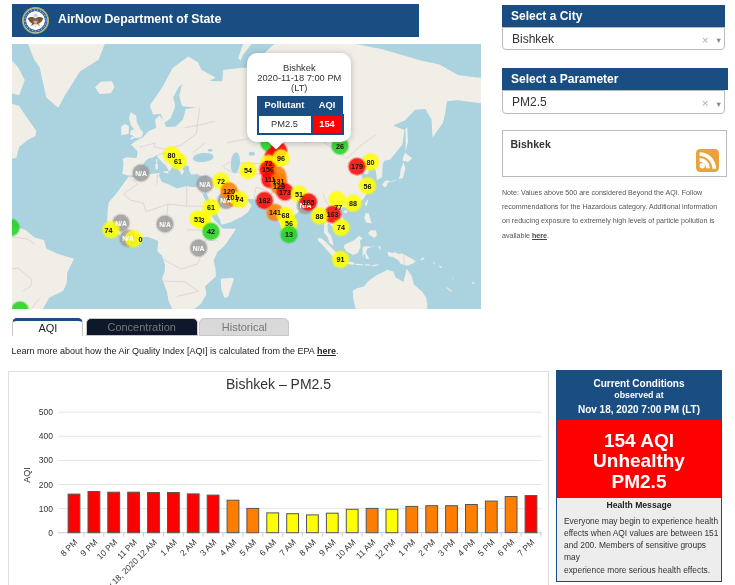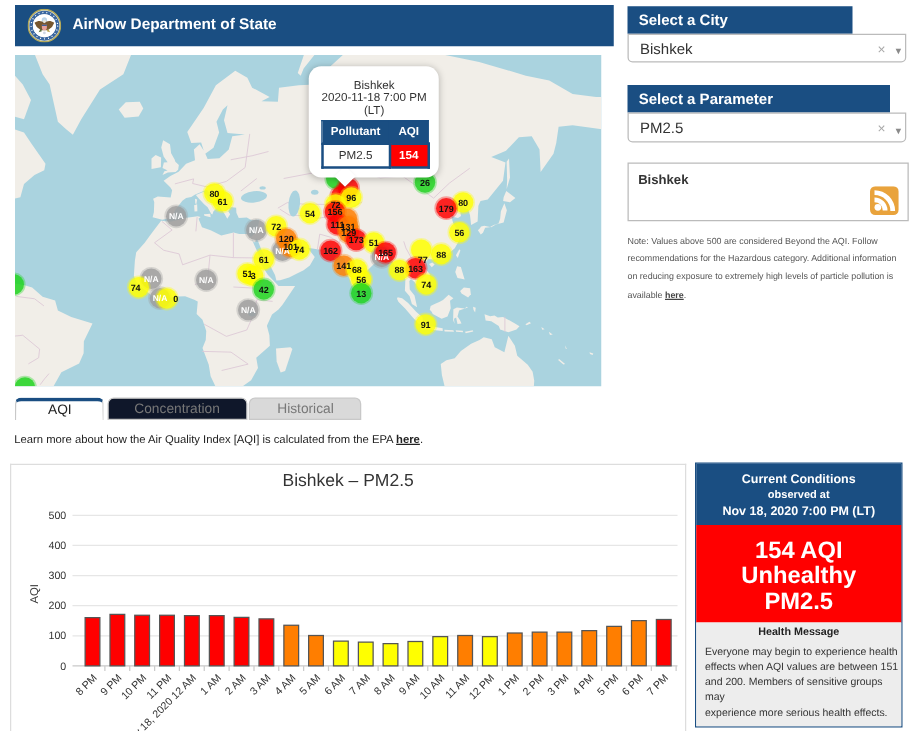--- a/index.html
+++ b/index.html
@@ -1,18 +1,18 @@
 <!DOCTYPE html>
 <html><head><meta charset="utf-8"><style>
 * { margin:0; padding:0; box-sizing:border-box; }
 body { width:735px; height:585px; font-family:"Liberation Sans",sans-serif; background:#fff; position:relative; overflow:hidden; }
 .abs { position:absolute; }
 </style></head><body>
 
-<div class="abs" style="left:12px;top:4px;width:479px;height:32.5px;background:#1a4e82;">
+<div class="abs" style="left:12px;top:4px;width:407px;height:32.5px;background:#1a4e82;">
   <svg class="abs" style="left:10px;top:3px" width="27" height="27" viewBox="0 0 27 27">
     <circle cx="13.5" cy="13.5" r="12.9" fill="#f7f6ea" stroke="#b3a95a" stroke-width="1.2"></circle>
     <circle cx="13.5" cy="13.5" r="10.6" fill="#ffffff" stroke="#3a67a0" stroke-width="2.8"></circle>
     <circle cx="13.5" cy="13.5" r="10.6" fill="none" stroke="#ffffff" stroke-width="1" stroke-dasharray="0.8 2.4"></circle>
     <circle cx="13.5" cy="13.5" r="9.2" fill="#ffffff"></circle>
     <circle cx="13.5" cy="8.9" r="2.1" fill="#b9d3e8"></circle>
     <path d="M5.6 11.2 C8.8 9.2 11.5 9.6 13.5 11.6 C15.5 9.6 18.2 9.2 21.4 11.2 L19.6 14.6 L16.2 17.2 L10.8 17.2 L7.4 14.6 Z" fill="#77572f"></path>
     <circle cx="13.5" cy="9.8" r="1.3" fill="#e8e4da"></circle>
     <path d="M10.6 15.7 L8.9 18.8 L11.5 17.9 Z" fill="#55703c"></path>
     <path d="M16.4 15.7 L18.1 18.8 L15.5 17.9 Z" fill="#b7a14c"></path>
@@ -358,27 +358,27 @@
 <line x1="492.2" x2="492.2" y1="160.7" y2="164.7" stroke="#ccc" stroke-width="1"></line>
 <rect x="496.2" y="124.5" width="11.8" height="36.1" fill="#ff7e00" stroke="#555" stroke-width="1"></rect>
 <text transform="translate(506.1 170.7) rotate(-45)" text-anchor="end" font-size="8.5" fill="#333">6 PM</text>
 <line x1="512.1" x2="512.1" y1="160.7" y2="164.7" stroke="#ccc" stroke-width="1"></line>
 <rect x="516.1" y="123.6" width="11.8" height="37.1" fill="#ff0000" stroke="#555" stroke-width="1"></rect>
 <text transform="translate(526.0 170.7) rotate(-45)" text-anchor="end" font-size="8.5" fill="#333">7 PM</text>
 <line x1="531.9" x2="531.9" y1="160.7" y2="164.7" stroke="#ccc" stroke-width="1"></line>
   </svg>
 </div>
 
-<div class="abs" style="left:502px;top:5px;width:180px;height:22.3px;background:#1a4e82;color:#fff;font-weight:bold;font-size:12px;line-height:22px;padding-left:9px;">Select a City</div>
+<div class="abs" style="left:502px;top:5px;width:223px;height:22.3px;background:#1a4e82;color:#fff;font-weight:bold;font-size:12px;line-height:22px;padding-left:9px;">Select a City</div>
 <div class="abs" style="left:502px;top:27.3px;width:223px;height:23.2px;background:#fff;border:1px solid #bbb;border-radius:0 0 4px 4px;font-size:12px;color:#333;line-height:22px;padding-left:9px;">Bishkek
   <span class="abs" style="left:199px;top:1px;color:#a8a8a8;font-size:11px;">×</span>
   <span class="abs" style="left:212px;top:1.5px;color:#8a8a8a;font-size:7.5px;">▼</span>
 </div>
 
-<div class="abs" style="left:502px;top:68px;width:210px;height:22.3px;background:#1a4e82;color:#fff;font-weight:bold;font-size:12px;line-height:22px;padding-left:9px;">Select a Parameter</div>
+<div class="abs" style="left:502px;top:68px;width:226px;height:22.3px;background:#1a4e82;color:#fff;font-weight:bold;font-size:12px;line-height:22px;padding-left:9px;">Select a Parameter</div>
 <div class="abs" style="left:502px;top:90.3px;width:223px;height:24px;background:#fff;border:1px solid #bbb;border-radius:0 0 4px 4px;font-size:12px;color:#333;line-height:23px;padding-left:9px;">PM2.5
   <span class="abs" style="left:199px;top:1px;color:#a8a8a8;font-size:11px;">×</span>
   <span class="abs" style="left:212px;top:1.5px;color:#8a8a8a;font-size:7.5px;">▼</span>
 </div>
 
 <div class="abs" style="left:501.5px;top:129.5px;width:225px;height:47px;background:#fff;border:1px solid #bbb;">
   <div style="font-size:10.5px;font-weight:bold;color:#333;margin:7px 0 0 8px;">Bishkek</div>
   <svg class="abs" style="left:193px;top:18.5px" width="23" height="23" viewBox="0 0 23 23">
     <rect width="23" height="23" rx="4.2" fill="#e9a33c"></rect>
     <circle cx="6.3" cy="16.8" r="2.7" fill="#fff"></circle>

